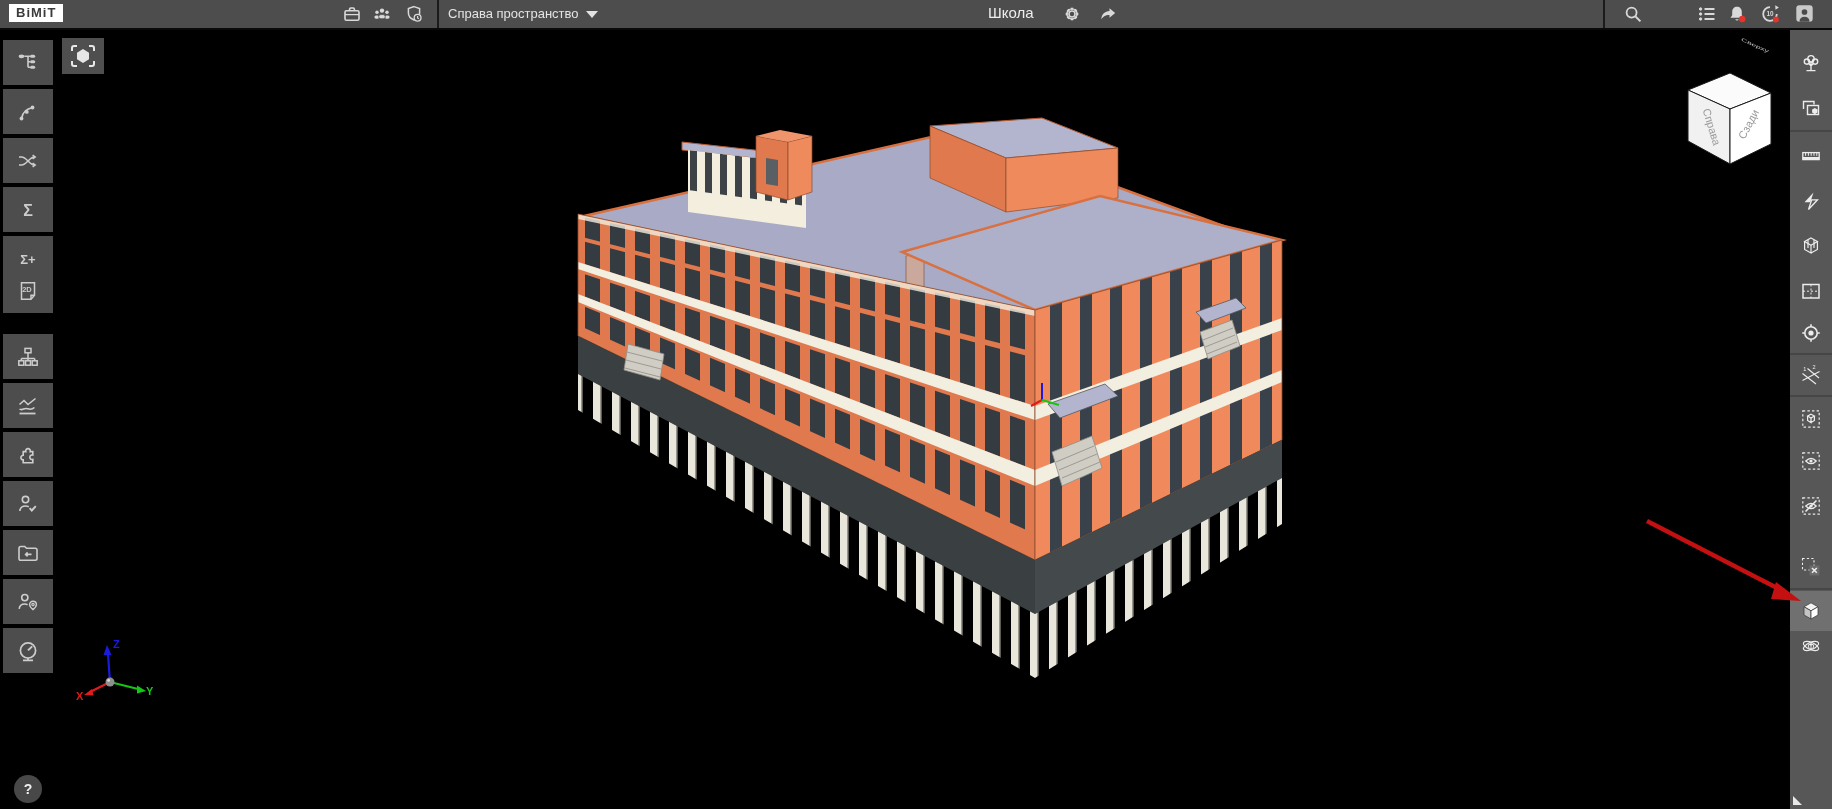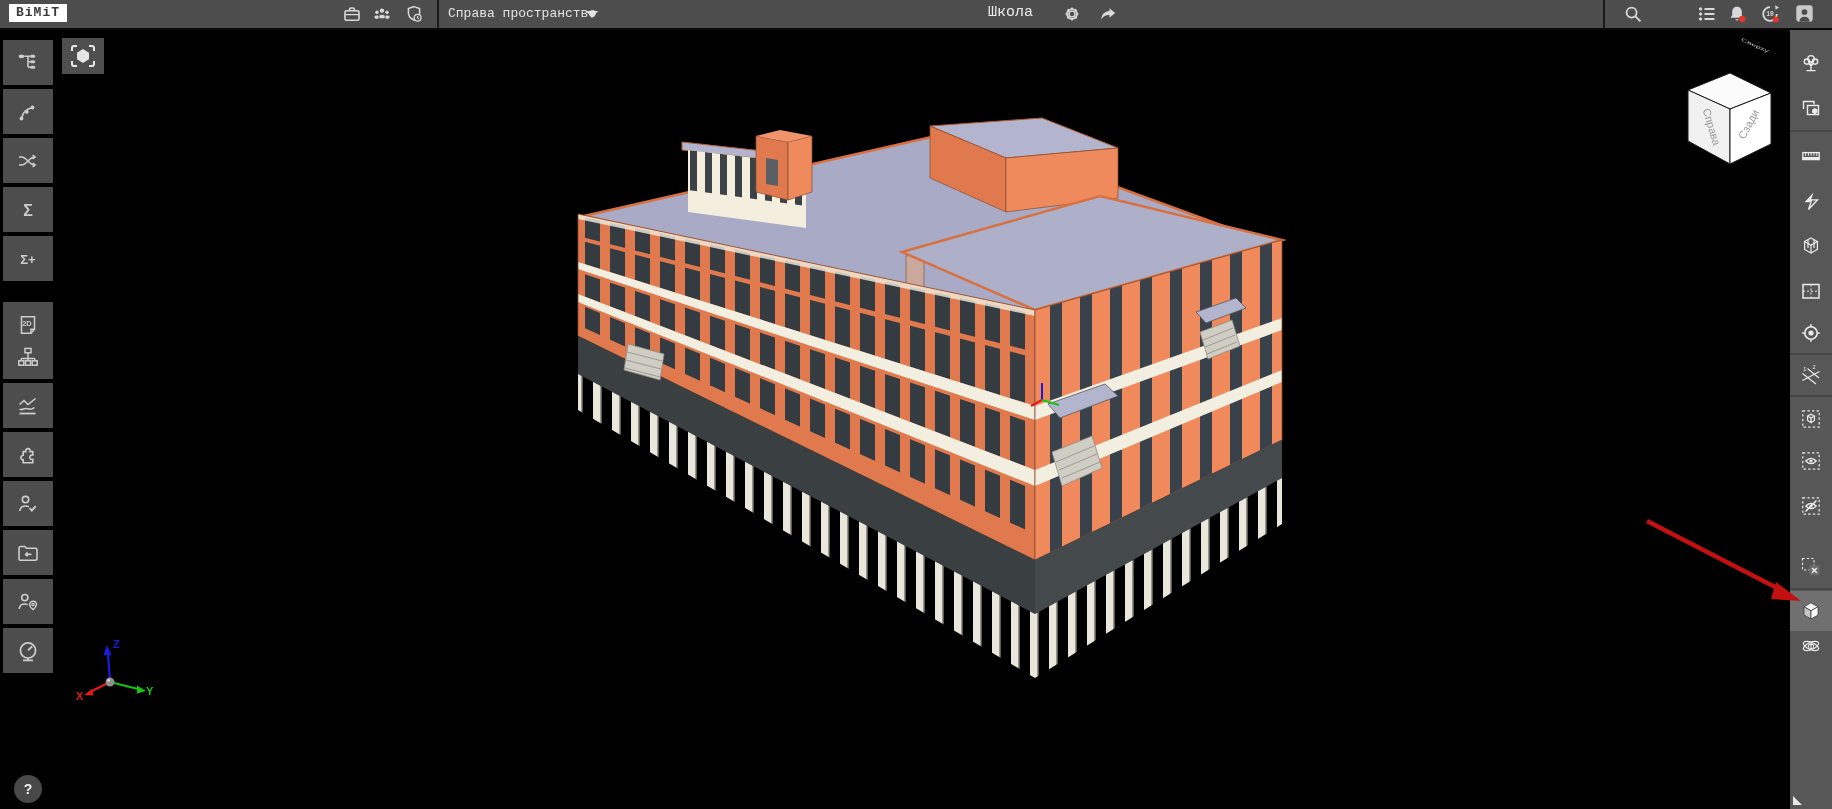--- a/index.html
+++ b/index.html
@@ -1,18 +1,18 @@
 <!DOCTYPE html>
 <html><head>
 <meta charset="utf-8">
 <style>
   html,body{margin:0;padding:0;background:#000;width:1832px;height:809px;overflow:hidden;
     font-family:"Liberation Sans","DejaVu Sans",sans-serif;-webkit-font-smoothing:antialiased;}
   
-  #topbar{position:absolute;left:0;top:0;width:1832px;height:28px;background:#4d4d4d;border-bottom:2px solid #0a0a0a;z-index:20;font-family:Liberation Mono, monospace;}
+  #topbar{position:absolute;left:0;top:0;width:1832px;height:28px;background:#4d4d4d;border-bottom:2px solid #0a0a0a;z-index:20;}
   #logo{position:absolute;left:9px;top:4px;background:#fff;color:#3b3b3b;font-weight:bold;font-size:13px;
     padding:1px 7px 2px 7px;letter-spacing:1px;}
   .tb-ic{position:absolute;top:4px;width:20px;height:20px;}
   .tb-ic svg{display:block;}
   .tb-div{position:absolute;top:0;width:2px;height:28px;background:#1b1b1b;}
   #ws-value{position:absolute;left:448px;top:6px;font-size:13px;color:#e3e3e3;}
   #ws-caret{position:absolute;left:586px;top:11px;width:0;height:0;border-left:6px solid transparent;border-right:6px solid transparent;border-top:7px solid #e3e3e3;}
   #proj-title{position:absolute;left:988px;top:4px;font-size:15px;color:#ededed;text-align:right;}
   
   .ltb{position:absolute;left:3px;width:50px;height:45px;background:#4d4d4d;display:flex;align-items:center;justify-content:center;z-index:10;}
@@ -286,21 +286,21 @@
 <div class="ltb" style="top:187px">
   <svg width="24" height="24" viewBox="0 0 24 24">
     <text x="12" y="17.5" font-size="16" font-weight="bold" fill="#cdcdcd" text-anchor="middle">Σ</text>
   </svg>
 </div>
 <div class="ltb" style="top:236px">
   <svg width="24" height="24" viewBox="0 0 24 24">
     <text x="12" y="16.5" font-size="13" font-weight="bold" fill="#cdcdcd" text-anchor="middle">Σ+</text>
   </svg>
 </div>
-<div class="ltb" style="top:302px">
+<div class="ltb" style="top:268px">
   <svg width="24" height="24" viewBox="0 0 24 24" fill="none" stroke="#cdcdcd" stroke-width="1.5">
     <path d="M5.5 3.8h13v12.5l-3.5 3.9H5.5z"></path>
       <path d="M18.5 16.3h-3.5v3.9"></path>
     <text x="11" y="13.2" font-size="7.5" font-weight="bold" fill="#cdcdcd" stroke="none" text-anchor="middle">2D</text>
   </svg>
 </div>
 <div class="ltb" style="top:334px">
   <svg width="24" height="24" viewBox="0 0 24 24" fill="none" stroke="#cdcdcd" stroke-width="1.5">
     <rect x="9" y="3.4" width="6" height="4.4"></rect>
       <rect x="2.8" y="15.8" width="5" height="4.4"></rect>

